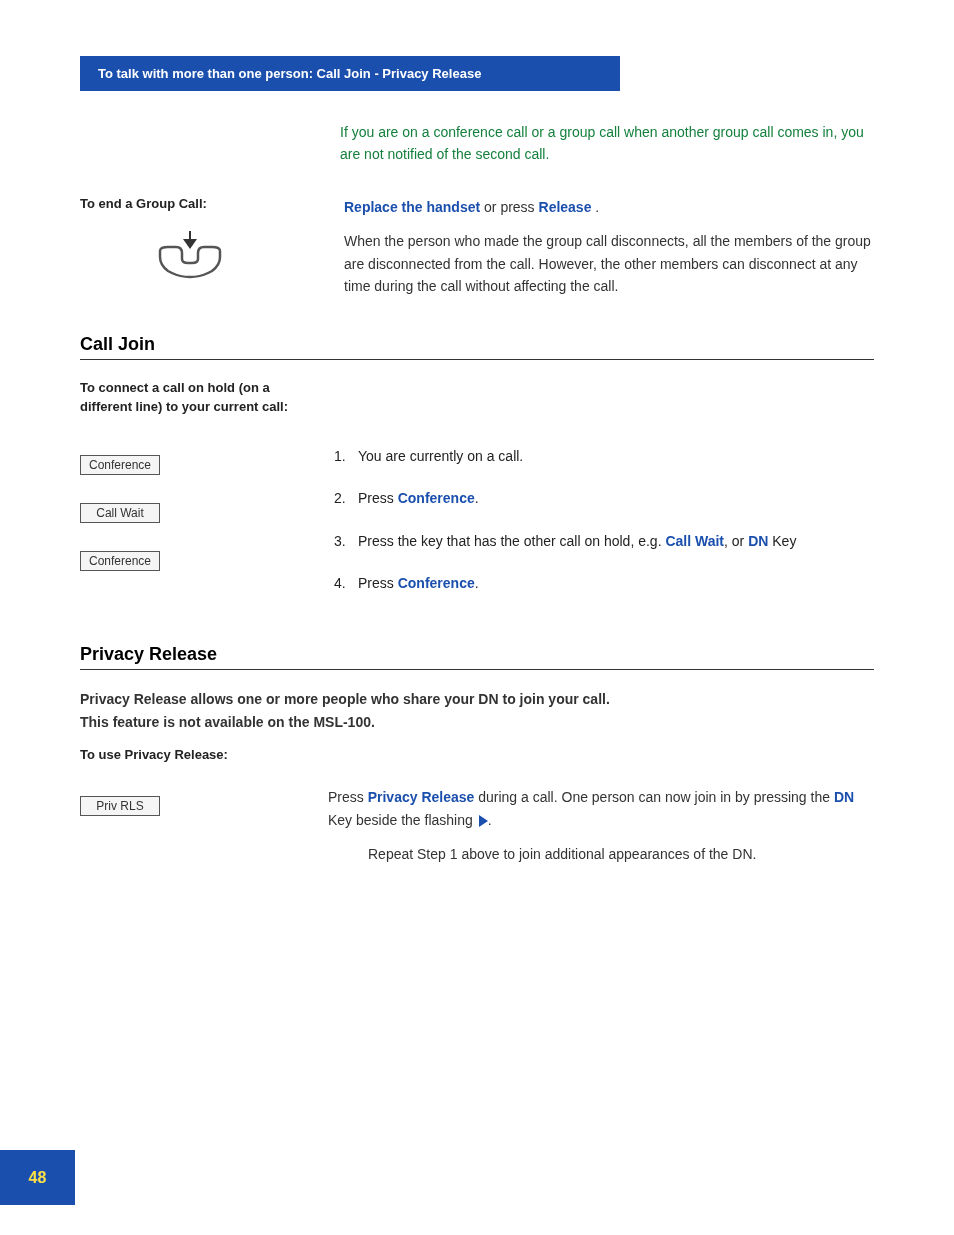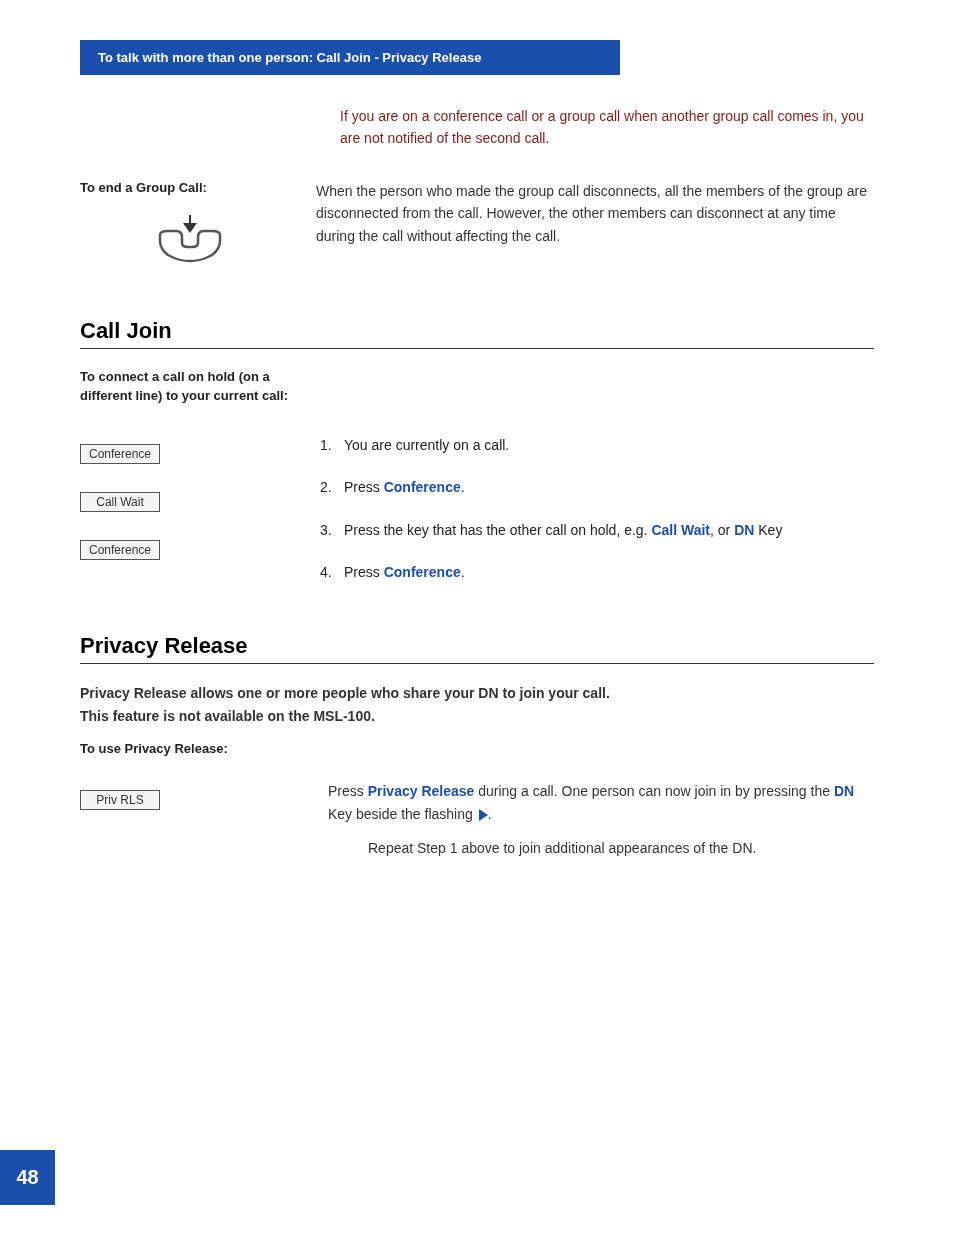--- a/index.html
+++ b/index.html
@@ -7,21 +7,21 @@
       width: 954px;
       min-height: 1235px;
       background: #ffffff;
       font-family: Arial, Helvetica, sans-serif;
       font-size: 14px;
       color: #222222;
       position: relative;
     }
 
     .page-content {
-      padding: 40px 80px 40px 80px;
+      padding: 56px 80px 40px 80px;
     }
 
     
     .blue-banner {
       background-color: #1a4fad;
       color: #ffffff;
       padding: 10px 18px;
       font-size: 13px;
       font-weight: bold;
       margin-bottom: 30px;
@@ -37,21 +37,21 @@
 
     .top-left {
       width: 220px;
       flex-shrink: 0;
     }
 
     .top-right {
       flex: 1;
       font-size: 14px;
       line-height: 1.6;
-      color: #7f1d1d;
+      color: #15803d;
     }
 
     .group-call-label {
       font-weight: bold;
       font-size: 13px;
       margin-bottom: 18px;
       display: block;
     }
 
     
@@ -64,41 +64,41 @@
 
     
     .section-header {
       border-bottom: 1.5px solid #333;
       padding-bottom: 4px;
       margin-bottom: 18px;
       margin-top: 10px;
     }
 
     .section-title {
-      font-size: 22px;
+      font-size: 18px;
       font-weight: bold;
       color: #000;
     }
 
     
     .call-join-section {
       margin-bottom: 30px;
     }
 
     .cj-instructions {
       font-weight: bold;
       font-size: 13px;
       margin-bottom: 28px;
       max-width: 230px;
       line-height: 1.5;
     }
 
     .cj-body {
       display: flex;
-      gap: 40px;
+      gap: 54px;
     }
 
     .cj-left {
       width: 200px;
       flex-shrink: 0;
       display: flex;
       flex-direction: column;
       gap: 28px;
       padding-top: 10px;
     }
@@ -191,24 +191,24 @@
       vertical-align: middle;
       margin-left: 2px;
     }
 
     
     .page-number-badge {
       position: absolute;
       bottom: 30px;
       left: 0;
       background-color: #1a4fad;
-      color: #ffffff;
-      font-weight: bold;
-      font-size: 20px;
-      width: 55px;
+      color: #fde047;
+      font-weight: bold;
+      font-size: 16px;
+      width: 75px;
       height: 55px;
       display: flex;
       align-items: center;
       justify-content: center;
     }
 
     
     .replace-line {
       margin-bottom: 12px;
       font-size: 14px;
@@ -235,35 +235,41 @@
 
   <div class="blue-banner">
     <span>To talk with more than one person: Call Join - Privacy Release</span>
   </div>
 
   <div class="top-section">
     <div class="top-left"></div>
     <div class="top-right">If you are on a conference call or a group call when another group call comes in, you are not notified of the second call.</div>
   </div>
 
-  <div style="display:flex; gap:16px; margin-bottom:30px;">
+  <div style="display:flex; gap:44px; margin-bottom:30px;">
     <div style="width:220px; flex-shrink:0;">
       <span class="group-call-label">To end a Group Call:</span>
 
       <div class="handset-area">
         <svg width="100" height="55" viewBox="0 0 100 55">
 
           <line x1="50" y1="2" x2="50" y2="14" stroke="#333" stroke-width="2"></line>
           <polygon points="43,10 57,10 50,20" fill="#333"></polygon>
 
           <path d="M20 22 Q20 18 28 18 L36 18 Q42 18 42 24 L42 30 Q42 34 48 34 L52 34 Q58 34 58 30 L58 24 Q58 18 64 18 L72 18 Q80 18 80 22 L80 28 Q80 36 72 42 L68 44 Q60 48 50 48 Q40 48 32 44 L28 42 Q20 36 20 28 Z" fill="none" stroke="#555" stroke-width="2.5"></path>
         </svg>
       </div>
     </div>
     <div style="flex:1; font-size:14px; line-height:1.6; color:#333;">
+      <p class="replace-line">
+        <span class="blue-link">Replace the handset</span>
+        <span> or press </span>
+        <span class="blue-link">Release</span>
+        <span>.</span>
+      </p>
       <p class="replace-desc">When the person who made the group call disconnects, all the members of the group are disconnected from the call. However, the other members can disconnect at any time during the call without affecting the call.</p>
     </div>
   </div>
 
   <div class="call-join-section">
     <div class="section-header">
       <span class="section-title">Call Join</span>
     </div>
 
     <p class="cj-instructions">To connect a call on hold (on a different line) to your current call:</p>

